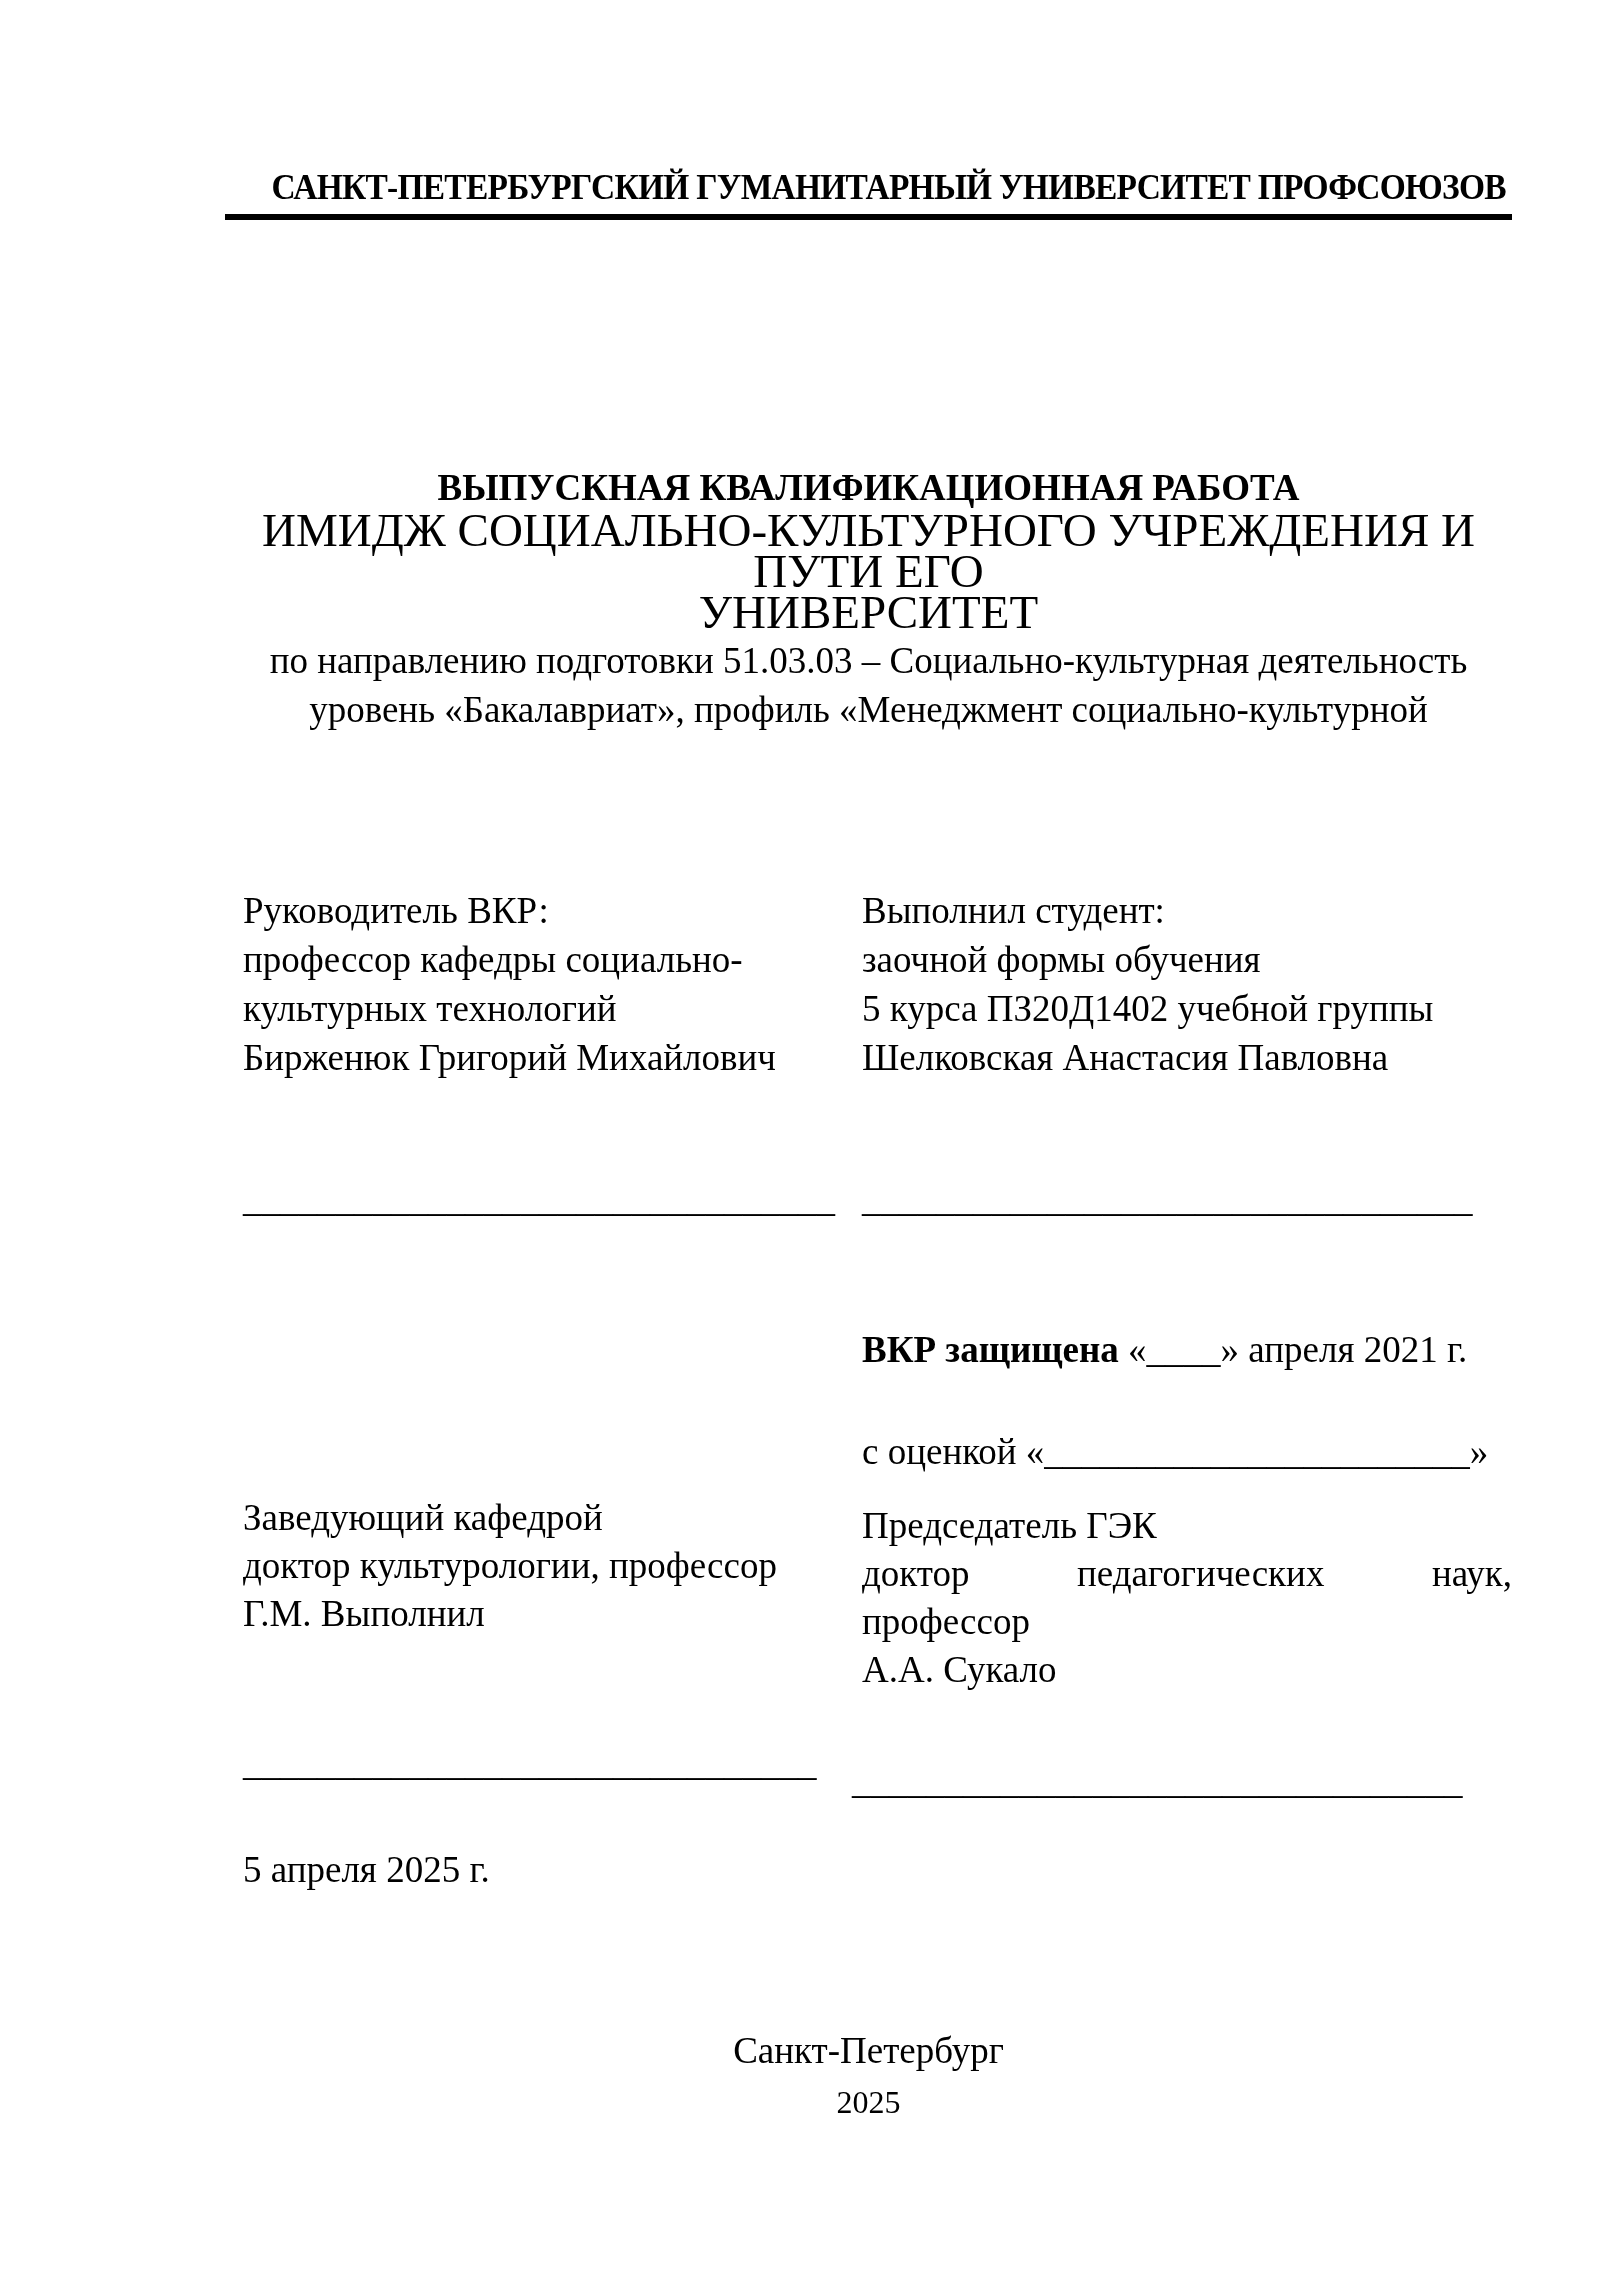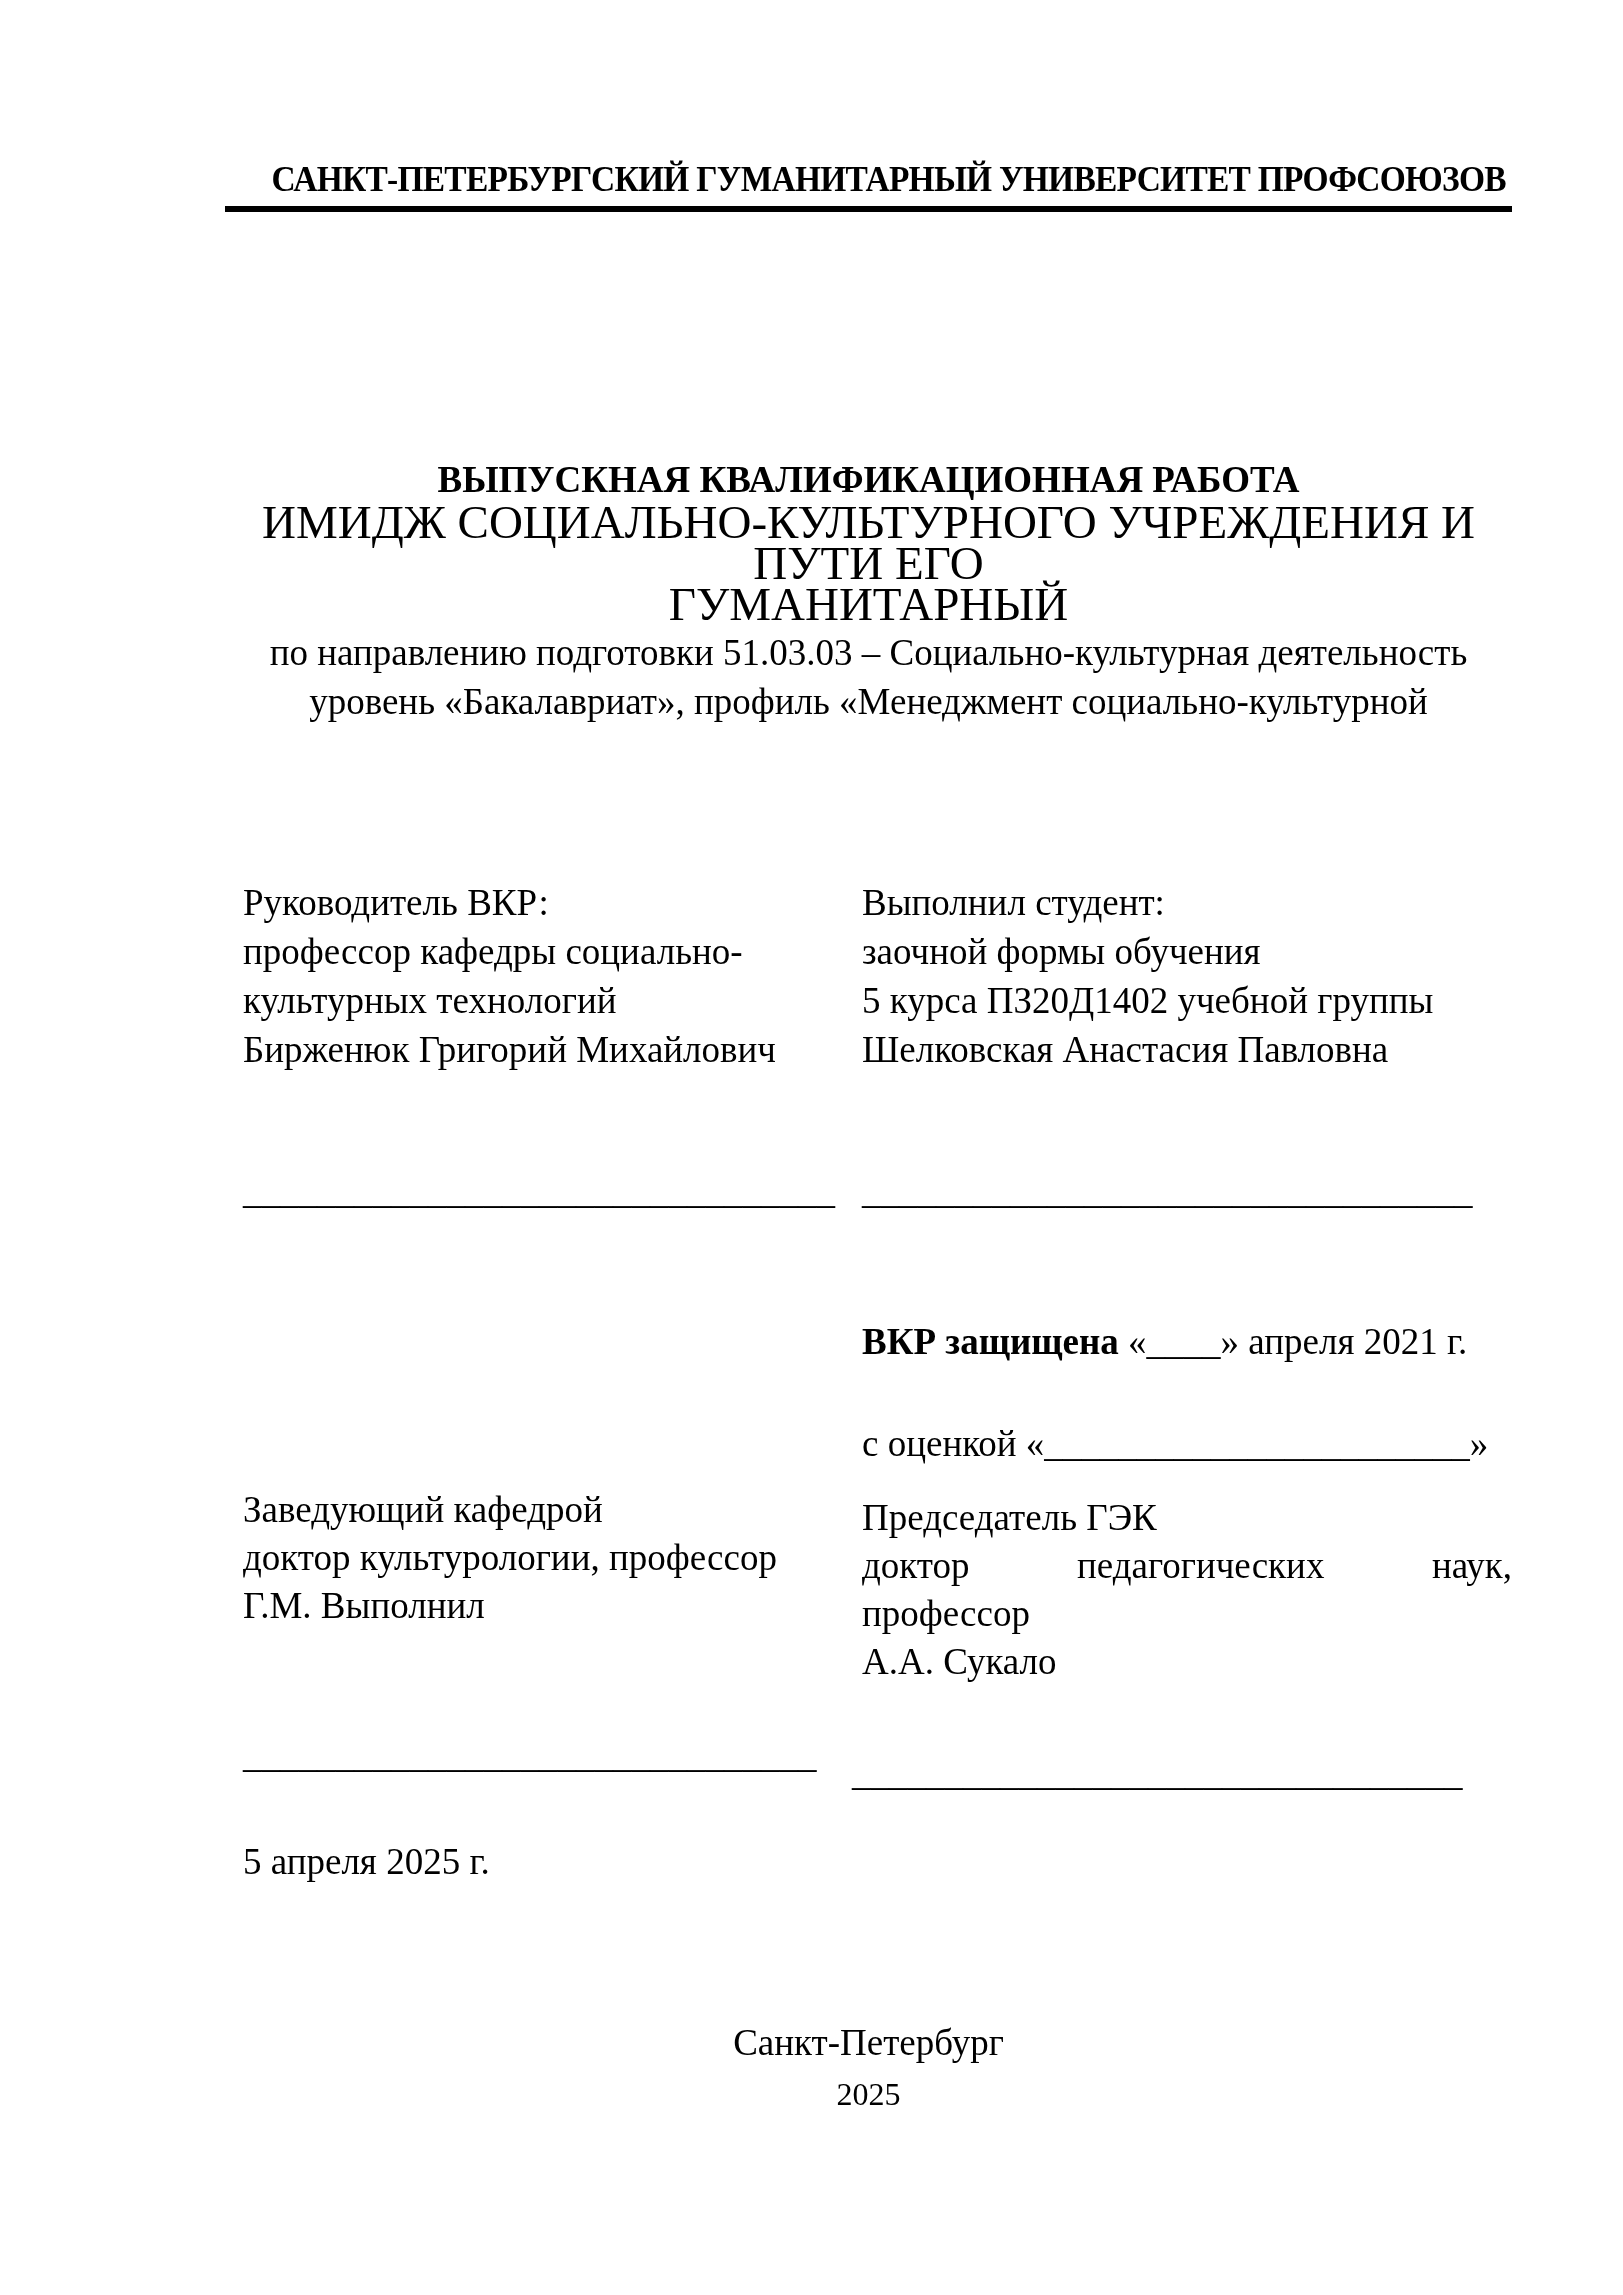--- a/index.html
+++ b/index.html
@@ -7,21 +7,21 @@
     position: relative;
     width: 1623px;
     height: 2295px;
     margin: 0 auto;
     background: #ffffff;
     color: #000000;
     font-family: "Liberation Serif", "DejaVu Serif", serif;
     font-size: 37px;
     overflow: hidden;
   }
-  .abs { position: absolute; }
+  .abs { position: absolute; margin-top: 8px; }
   .bold { font-weight: bold; }
   .nowrap { white-space: nowrap; }
 
   
   .university-header {
     left: 225px; top: 157px; width: 1287px;
     text-align: center;
     border-bottom: 6.3px solid #000;
     padding-bottom: 6.3px;
   }
@@ -73,21 +73,21 @@
 <div class="page">
 
   <div class="abs university-header">
     <span class="university-name">САНКТ-ПЕТЕРБУРГСКИЙ ГУМАНИТАРНЫЙ УНИВЕРСИТЕТ ПРОФСОЮЗОВ</span>
   </div>
 
 
   <div class="abs title-block">
     <div class="title-main">ВЫПУСКНАЯ КВАЛИФИКАЦИОННАЯ РАБОТА</div>
     <div class="title-sub">ИМИДЖ СОЦИАЛЬНО-КУЛЬТУРНОГО УЧРЕЖДЕНИЯ И ПУТИ ЕГО</div>
-    <div class="title-sub">ГУМАНИТАРНЫЙ</div>
+    <div class="title-sub">УНИВЕРСИТЕТ</div>
   </div>
 
   <div class="abs program-block">
     <div class="nowrap">по направлению подготовки 51.03.03 – Социально-культурная деятельность</div>
     <div class="nowrap">уровень «Бакалавриат», профиль «Менеджмент социально-культурной</div>
   </div>
 
   <div class="abs left-col people-block">
     <div>Руководитель ВКР:</div>
     <div>профессор кафедры социально-</div>

